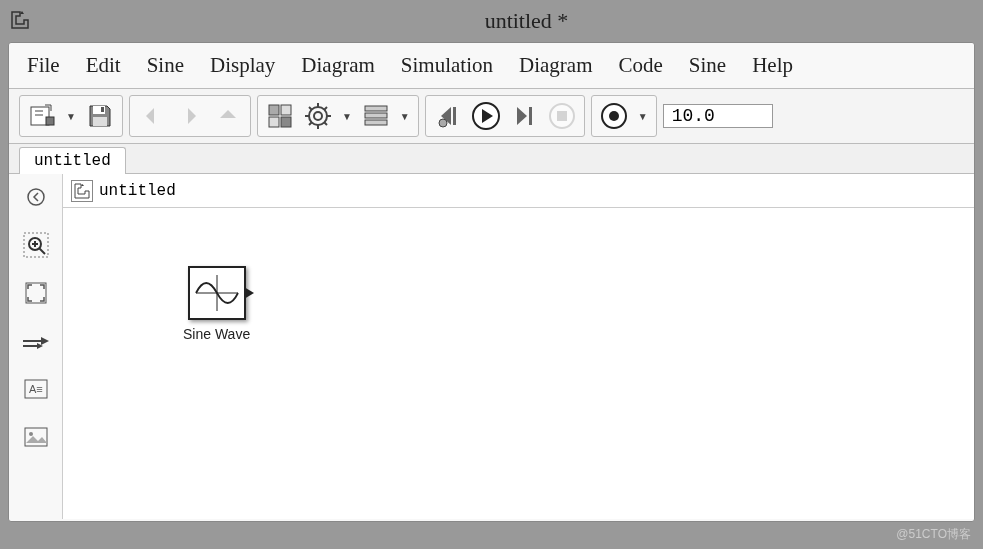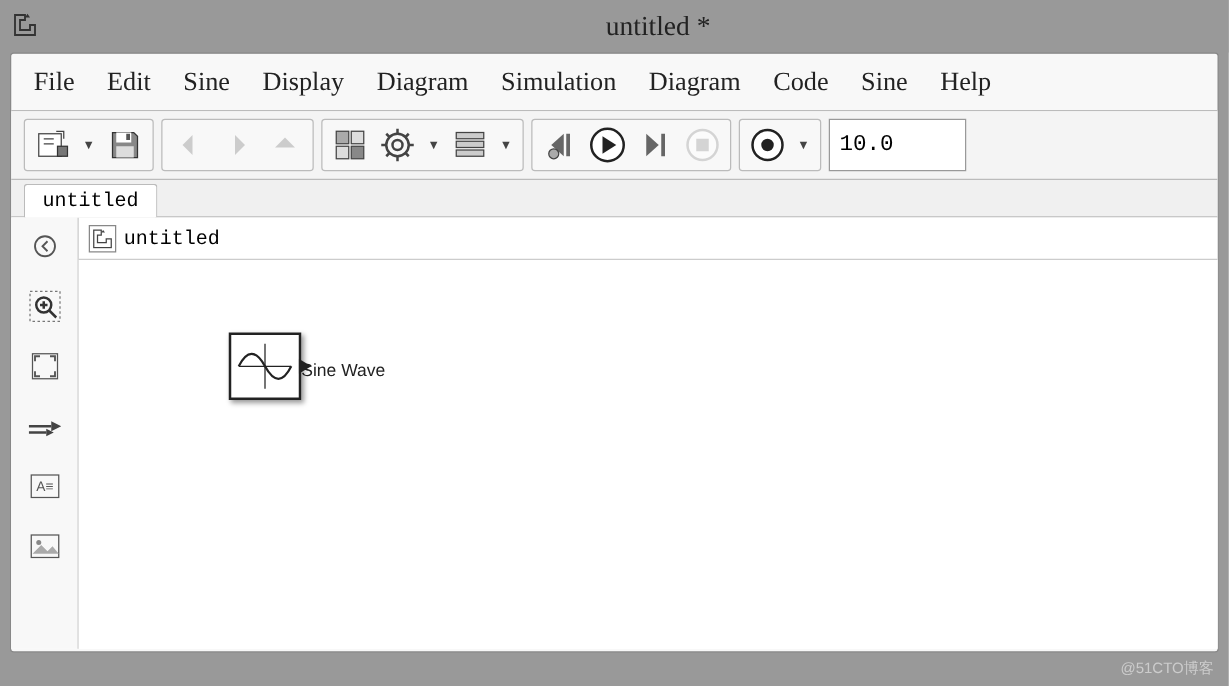--- a/index.html
+++ b/index.html
@@ -50,21 +50,21 @@
     padding: 4px 6px; gap: 6px;
   }
   .tbtn {
     width: 32px; height: 32px;
     display: flex; align-items: center; justify-content: center;
     cursor: pointer;
   }
   .tbtn.disabled { opacity: 0.45; }
   .dd { font-size: 10px; color: #444; padding: 0 2px; }
   .time-input {
-    width: 110px; height: 42px;
+    width: 110px; height: 24px;
     border: 1px solid #999; background: #fff;
     font-family: "Courier New", monospace;
     font-size: 18px; padding: 4px 8px;
   }
   .tabbar {
     display: flex; align-items: flex-end;
     padding: 0 10px;
     border-bottom: 1px solid #bbb;
     background: #f0f0f0;
     height: 30px;
@@ -104,21 +104,21 @@
   .pathicon {
     width: 22px; height: 22px;
     border: 1px solid #888;
     display: flex; align-items: center; justify-content: center;
   }
   .canvas {
     flex: 1; background: #fff; position: relative;
   }
   .block {
     position: absolute; left: 120px; top: 58px;
-    display: flex; flex-direction: row; align-items: center;
+    display: flex; flex-direction: column; align-items: center;
   }
   .block-body {
     width: 58px; height: 54px;
     border: 2px solid #222; background: #fff;
     display: flex; align-items: center; justify-content: center;
     position: relative;
     box-shadow: 2px 2px 4px rgba(0,0,0,0.4);
   }
   .block-port {
     position: absolute; right: -10px; top: 50%;

